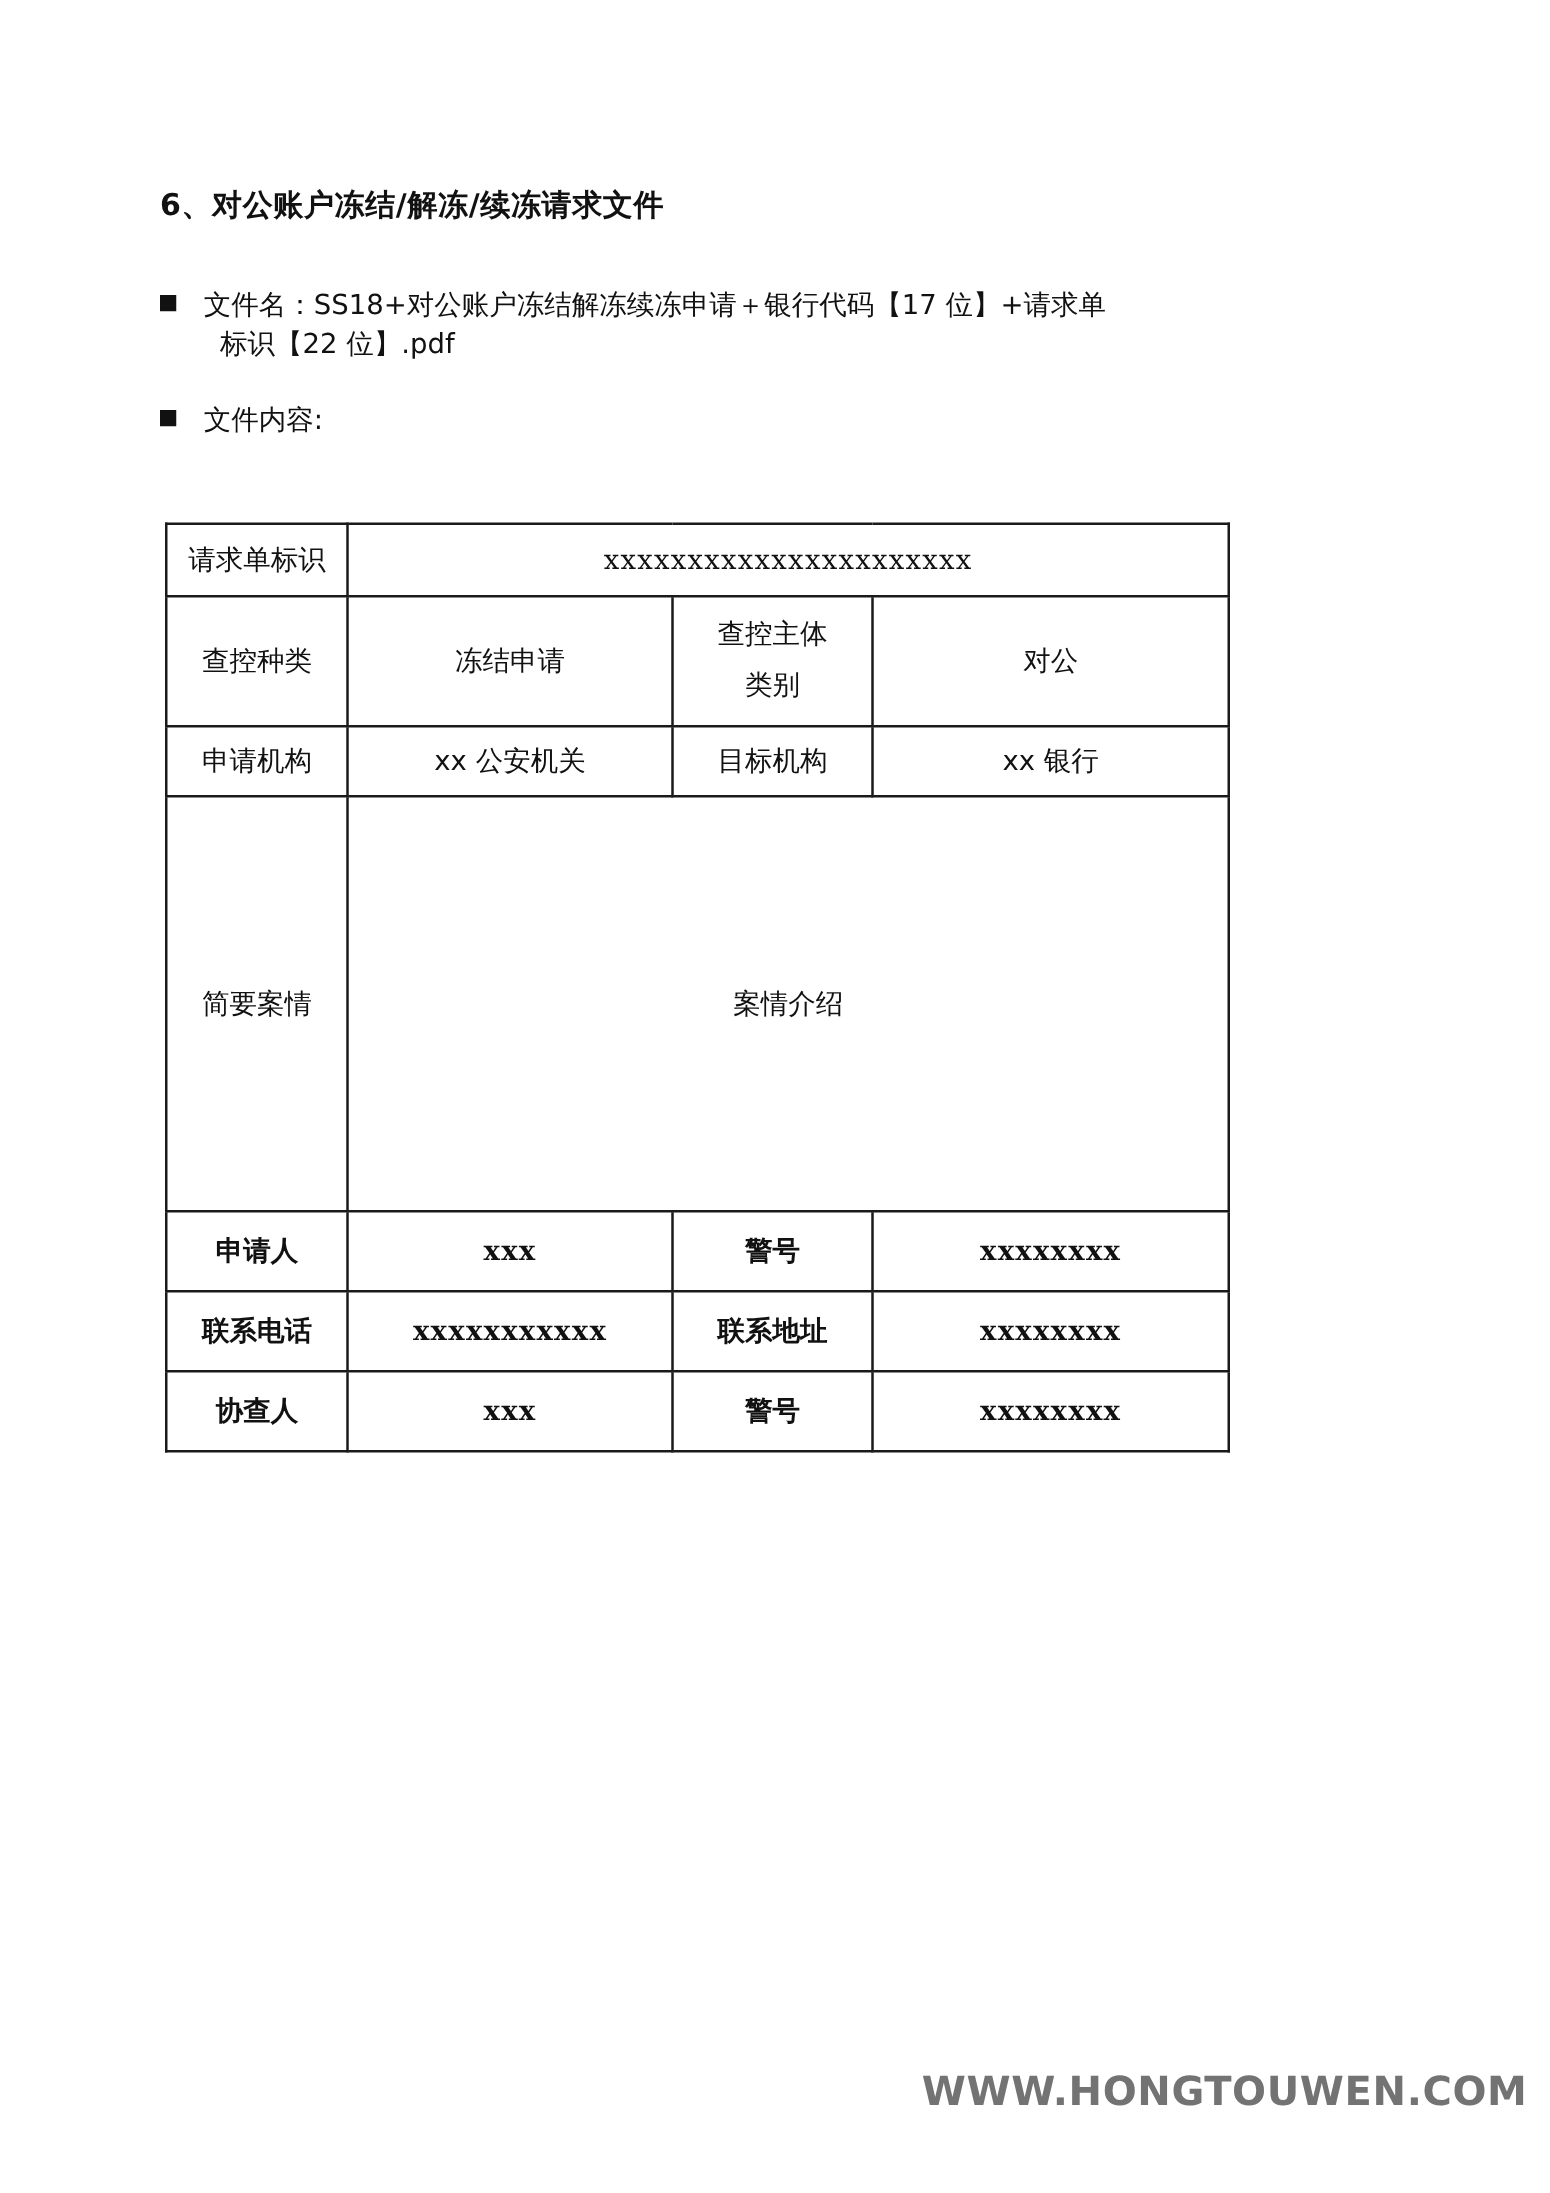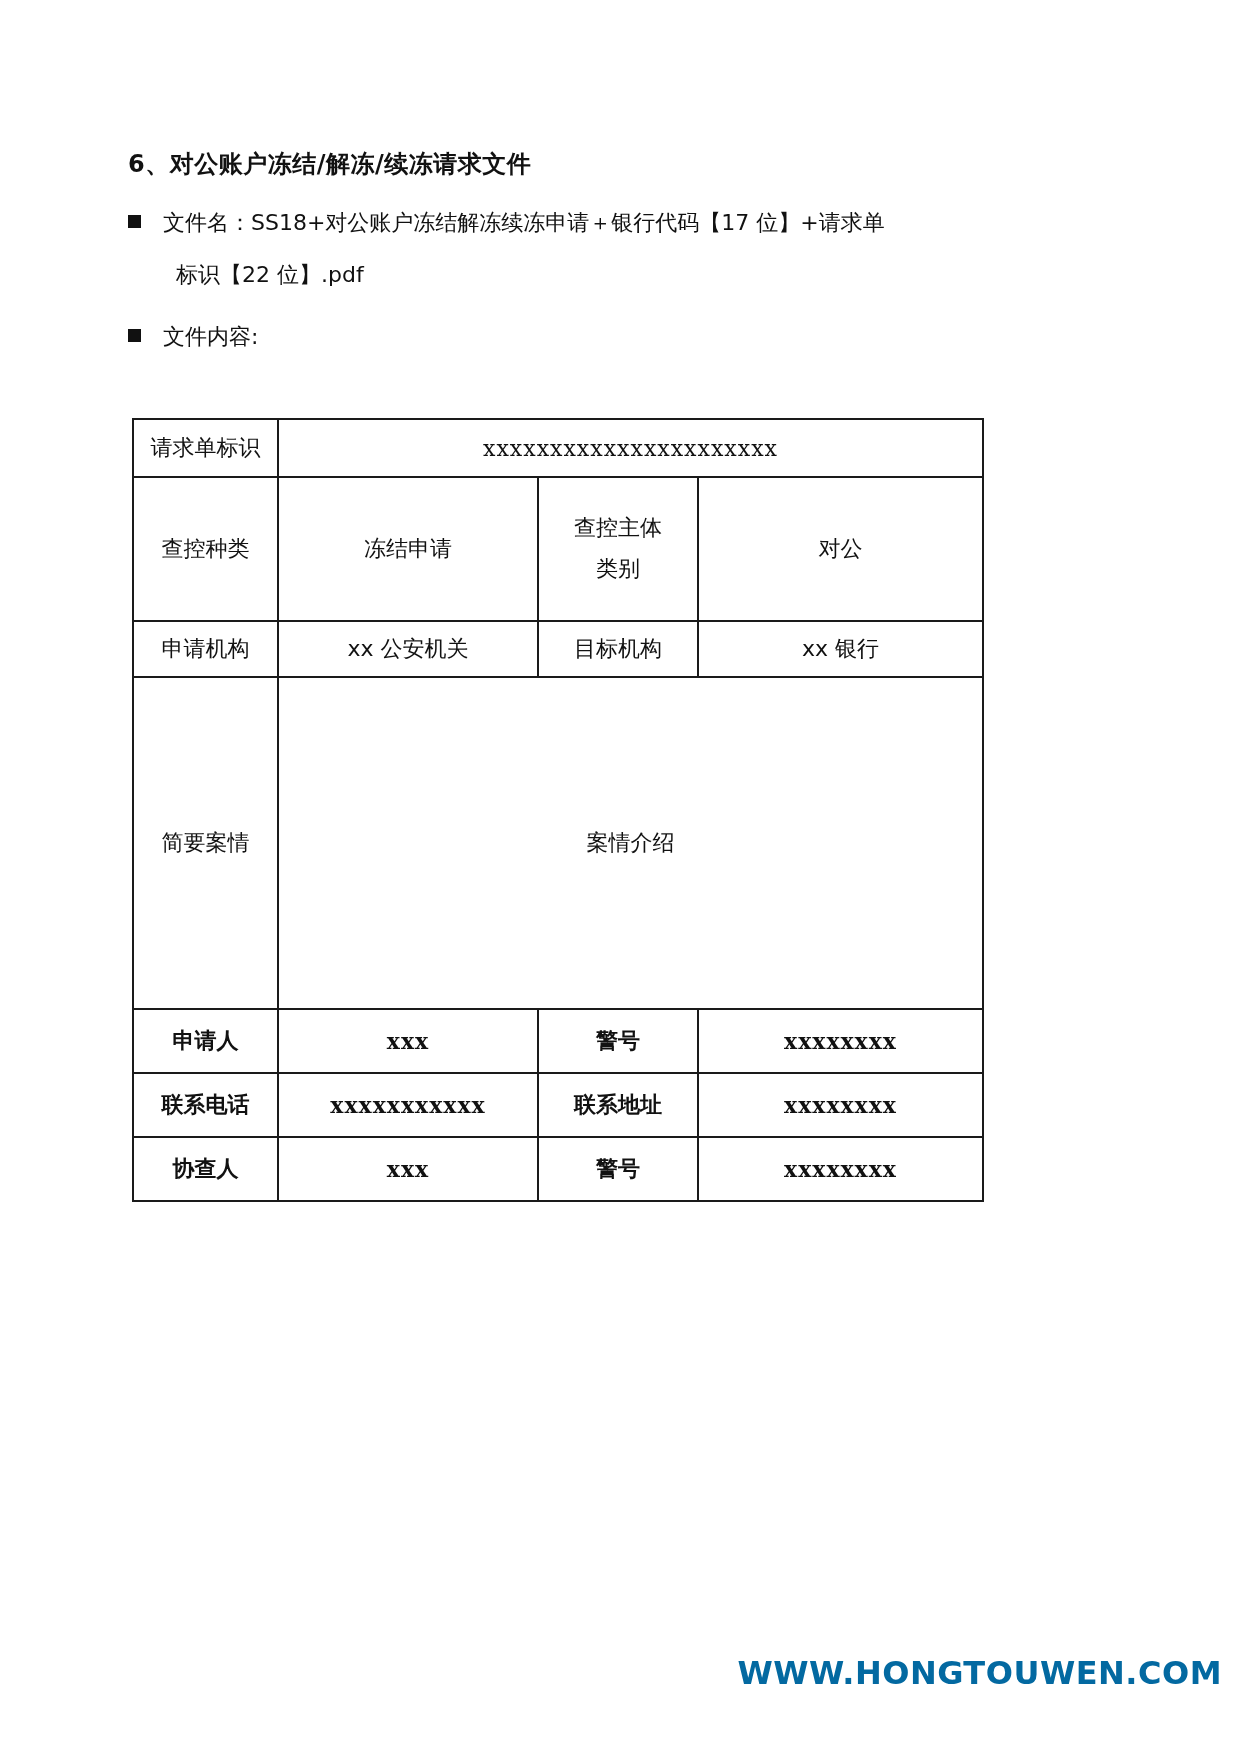--- a/index.html
+++ b/index.html
@@ -43,21 +43,21 @@
     white-space: nowrap;
   }
   .bullet-line .sq {
     display: inline-block;
     width: 13px;
     height: 13px;
     background: #111;
     margin-right: 22px;
     vertical-align: 2px;
   }
-  .bullet-1 { top: 196px; }
+  .bullet-1 { top: 218px; }
   .bullet-1-cont {
     position: absolute;
     left: 176px;
     top: 260px;
     font-size: 22px;
     white-space: nowrap;
   }
   .bullet-2 { top: 310px; }
 
   
@@ -88,21 +88,21 @@
   table.form td {
     border: 2px solid #1a1a1a;
     text-align: center;
     vertical-align: middle;
     font-size: 22px;
     padding: 6px 4px;
   }
   td.lbl { font-size: 22px; }
   td.tall-lbl { line-height: 1.85; }
   .row-h1 { height: 58px; }
-  .row-h2 { height: 144px; }
+  .row-h2 { height: 104px; }
   .row-h3 { height: 56px; }
   .row-big { height: 332px; }
   .row-small { height: 64px; font-weight: bold; }
 
   .case-body {
     vertical-align: middle;
   }
 
   .xs { letter-spacing: 1px; font-family: "DejaVu Serif", "Liberation Serif", serif; }
 
@@ -189,15 +189,15 @@
         <tr class="row-small">
           <td class="lbl">协查人</td>
           <td class="xs">xxx</td>
           <td class="lbl">警号</td>
           <td class="xs">xxxxxxxx</td>
         </tr>
       </tbody>
     </table>
   </div>
 
-  <div class="watermark" style="color: #0369a1;">WWW.HONGTOUWEN.COM</div>
+  <div class="watermark" style="color: #737373;">WWW.HONGTOUWEN.COM</div>
 
 </div>
 
 </body></html>

